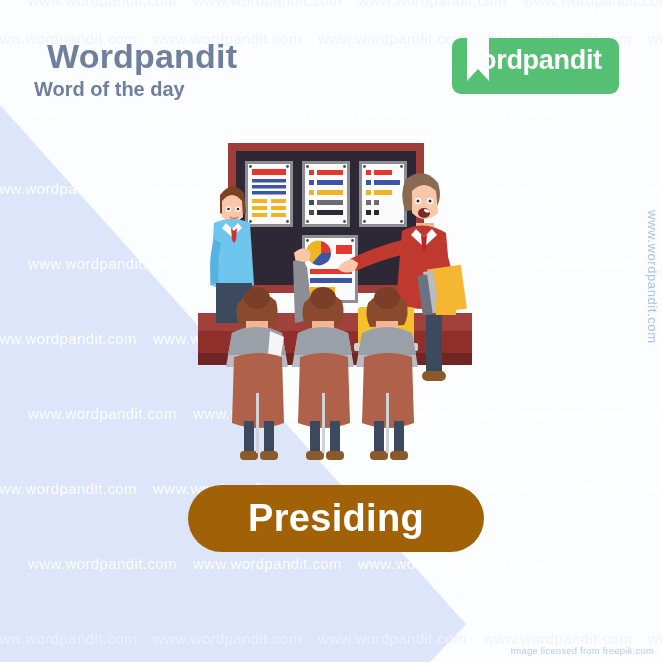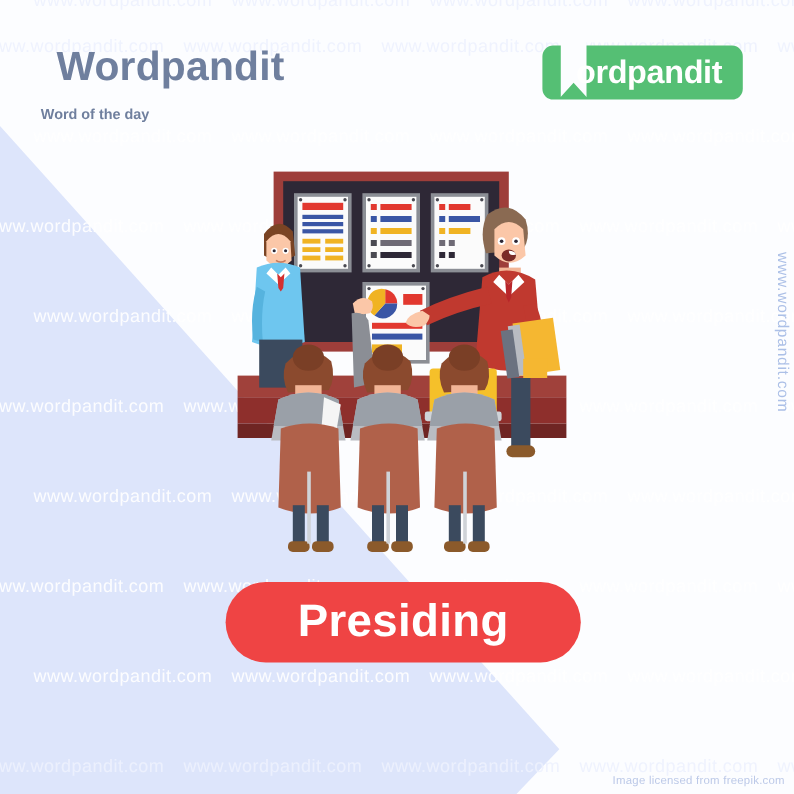--- a/index.html
+++ b/index.html
@@ -29,43 +29,43 @@
   .wm.b{color:#eef2fe;}
   .wm-vert{
     position:absolute;right:2px;top:210px;
     writing-mode:vertical-rl;
     color:#a8bde6;font-size:13px;letter-spacing:.6px;opacity:.95;
   }
 
   
   .hdr{position:absolute;left:47px;top:38px;}
   .hdr .t1{font-size:34px;font-weight:bold;color:#6f7f9e;line-height:1.1;letter-spacing:.2px;}
-  .hdr .t2{font-size:12px;font-weight:bold;color:#6f7f9e;line-height:1.25;margin-top:13px;margin-left:-13px;}
+  .hdr .t2{font-size:20px;font-weight:bold;color:#6f7f9e;line-height:1.25;margin-top:2px;margin-left:-13px;}
 
   .logo{
-    position:absolute;left:452px;top:38px;width:167px;height:45px;
+    position:absolute;left:452px;top:38px;width:167px;height:56px;
     background:#55bf74;border-radius:9px;
   }
   .logo .mark{
     position:absolute;left:15px;top:-3px;width:22px;height:46px;background:#fcfdff;
     clip-path:polygon(0 0,100% 0,100% 100%,50% 74%,0 100%);
   }
   .logo .ltxt{
     position:absolute;left:28px;top:7px;font-size:27px;font-weight:bold;color:#ffffff;
     letter-spacing:-.3px;
   }
 
   
   #illo{position:absolute;left:190px;top:135px;width:290px;height:330px;}
   #illo svg{display:block;}
 
   
   .pill{
     position:absolute;left:188px;top:485px;width:296px;height:67px;
-    background:#ef4444;border-radius:34px;
+    background:#a16207;border-radius:34px;
     display:flex;align-items:center;justify-content:center;
   }
   .pill .w{
     color:#ffffff;font-size:38px;font-weight:bold;letter-spacing:.3px;
   }
 
   
   .defn{
     position:absolute;left:0;top:562px;width:662px;text-align:center;
     color:#5e6c88;font-size:19.5px;line-height:1.45;letter-spacing:.1px;

